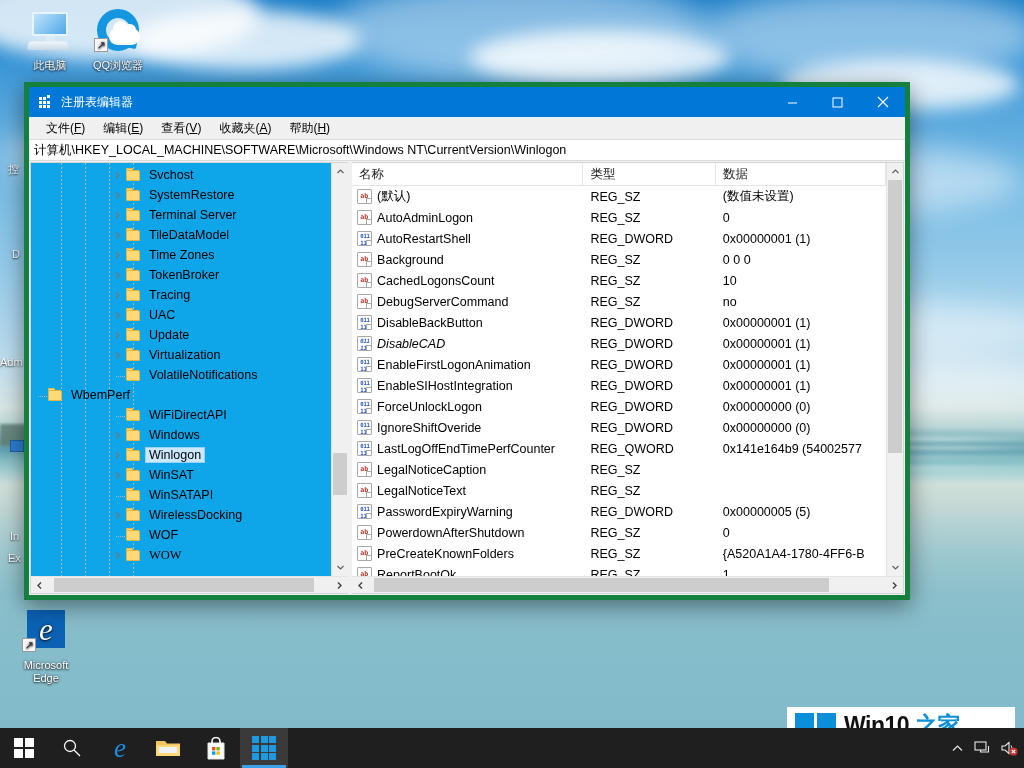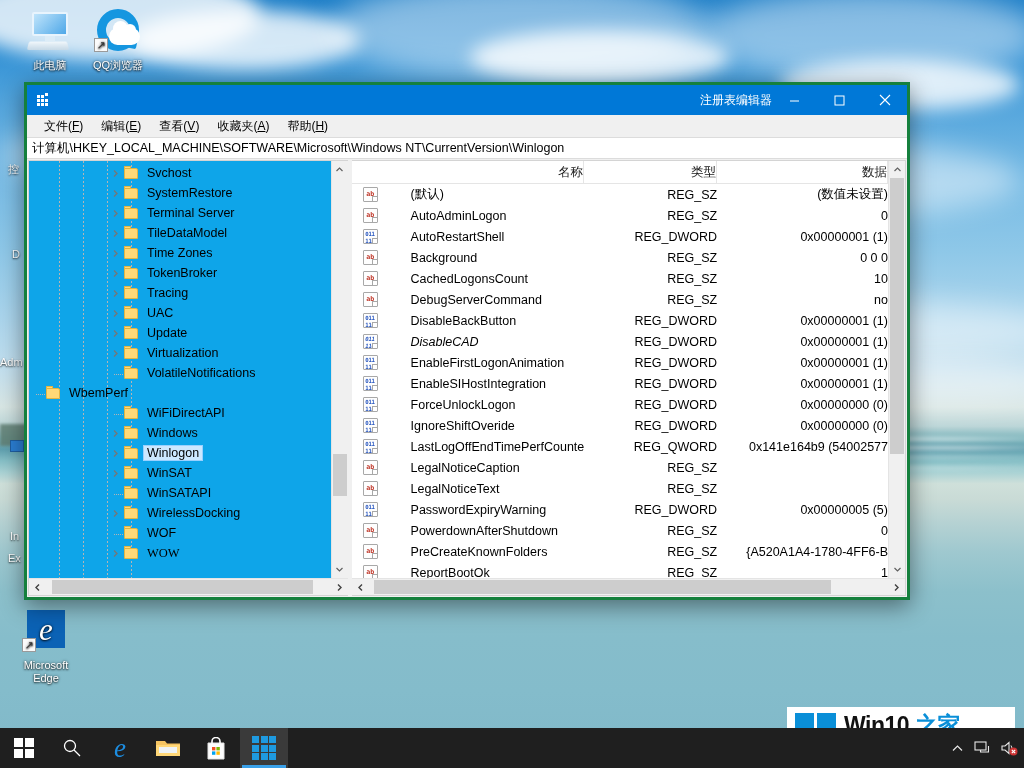--- a/index.html
+++ b/index.html
@@ -160,23 +160,23 @@
     white-space: nowrap;
   }
   .occ-glyph { position: absolute; }
 
   
   #regwin {
     position: absolute;
     left: 24px; top: 82px;
     width: 886px; height: 518px;
     background: #f0f0f0;
-    border: 3px solid #15803d;
+    border: 5px solid #15803d;
     box-shadow: 0 6px 22px rgba(0,0,0,.45);
-    display: flex; flex-direction: column; text-align: right;
+    display: flex; flex-direction: column;
   }
   .titlebar {
     height: 30px;
     background: #0078d7;
     display: flex; align-items: center;
     flex: 0 0 auto;
   }
   .title-ico {
     width: 16px; height: 16px; margin: 0 7px 0 9px;
     position: relative;
@@ -372,21 +372,21 @@
     overflow: hidden; white-space: nowrap;
   }
   .lv-row {
     height: 21px;
     display: flex; align-items: center;
     font-size: 12.5px;
     color: #000;
     white-space: nowrap;
   }
   .lv-row .cell { padding-left: 7px; overflow: hidden; white-space: nowrap; }
-  .lv-row .cell.name { display: flex; align-items: center; padding-left: 11px; gap: 28px; }
+  .lv-row .cell.name { display: flex; align-items: center; padding-left: 5px; }
 
   .vicon {
     width: 15px; height: 15px; flex: 0 0 15px;
     margin-right: 5px;
     position: relative;
     background: #fefefe;
     border: 1px solid #a8a8a8;
     border-radius: 1px;
     font-size: 7px; line-height: 7px;
     font-family: "DejaVu Sans Mono", monospace;

